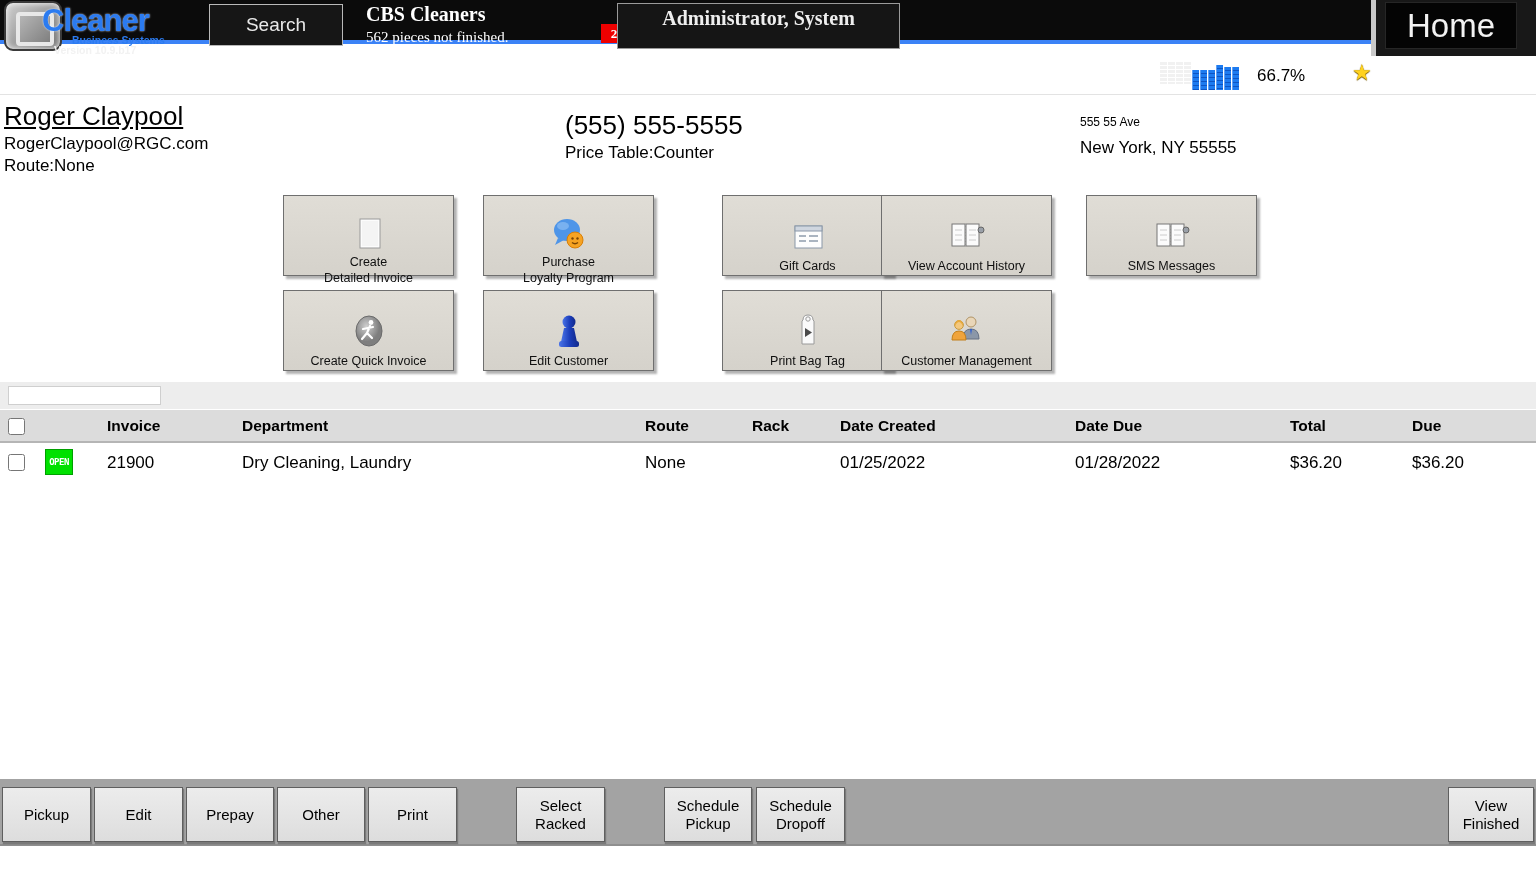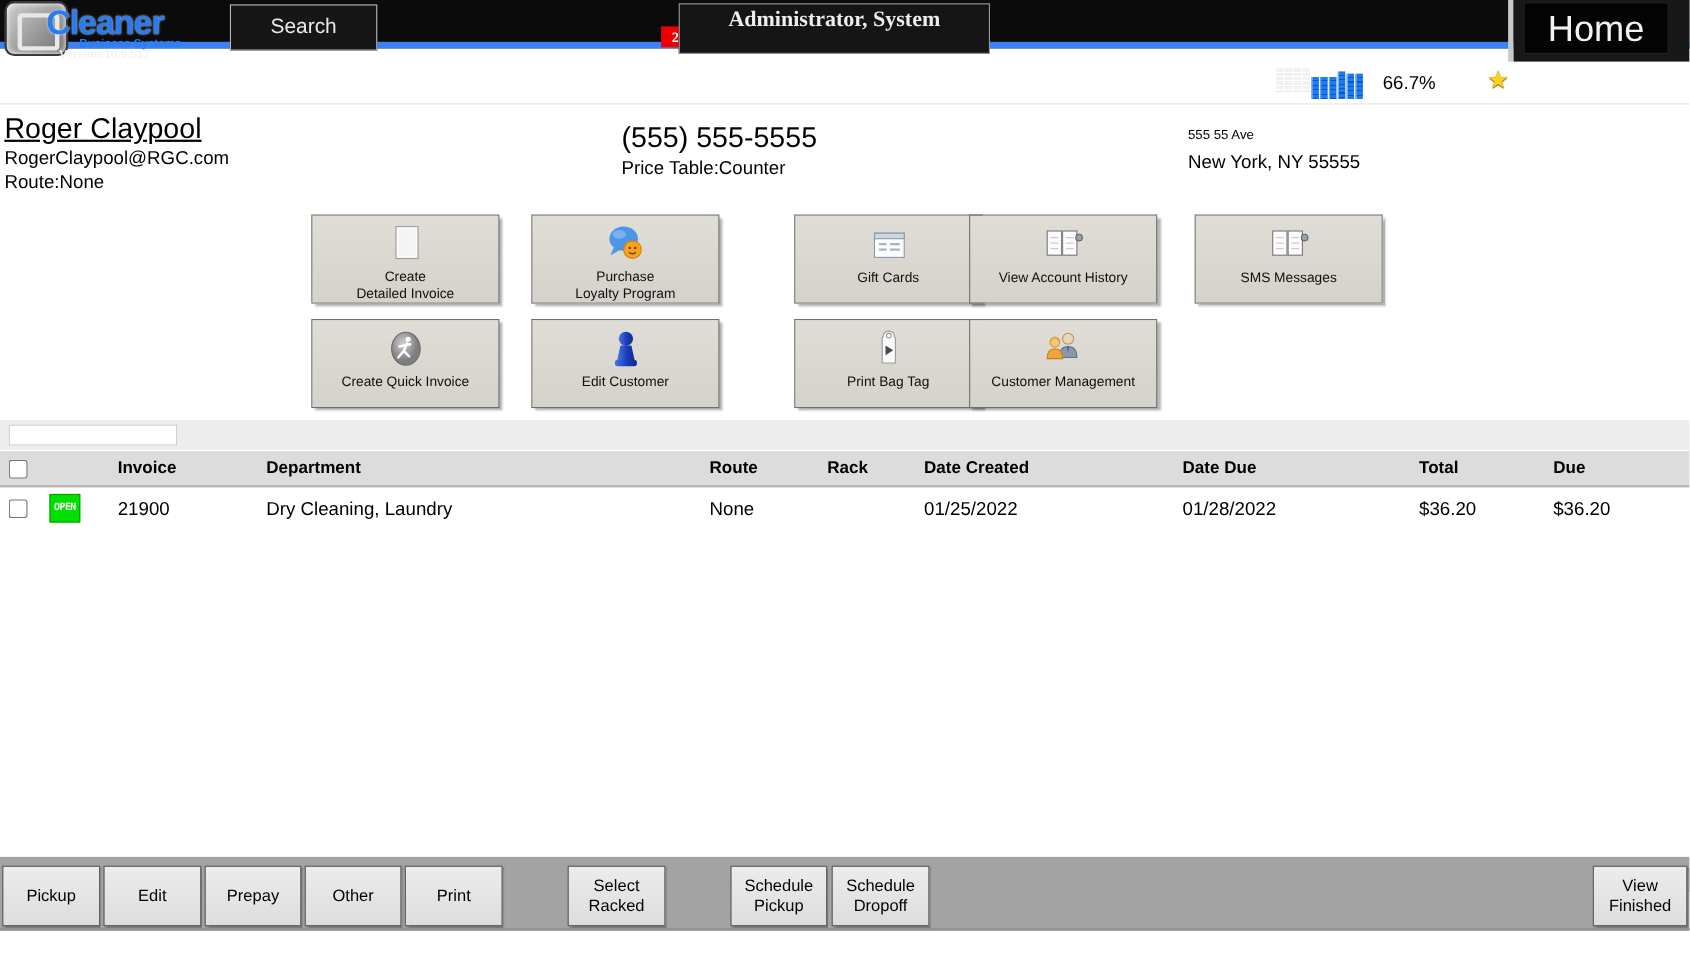--- a/index.html
+++ b/index.html
@@ -1,20 +1,20 @@
 <!DOCTYPE html>
 <html><head>
 <meta charset="utf-8">
 <style>
   * { margin:0; padding:0; box-sizing:border-box; }
   html,body { width:1536px; height:879px; background:#fff; font-family:"Liberation Sans","DejaVu Sans",sans-serif; overflow:hidden; }
   .stage { position:relative; width:1536px; height:879px; background:#fff; }
 
   
-  .topbar { position:absolute; left:0; top:0; width:1536px; height:44px; background:#0b0b0b; border-bottom:6px solid #3b82f6; }
+  .topbar { position:absolute; left:0; top:0; width:1536px; height:44px; background:#0b0b0b; border-bottom:4px solid #3b82f6; }
   .logo { position:absolute; left:2px; top:0; width:205px; height:56px; }
   .logo-glyph { position:absolute; left:2px; top:1px; width:58px; height:50px; background:linear-gradient(135deg,#cfcfcf,#6f6f6f); border-radius:9px; border:2px solid #3a3a3a; box-shadow:inset 0 0 6px #fff; }
   .logo-glyph:before { content:""; position:absolute; left:10px; top:9px; width:30px; height:26px; border:4px solid #e8e8e8; border-radius:4px; }
   .logo-title { position:absolute; left:40px; top:3px; font-size:31px; font-weight:bold; color:#2b7bf0; letter-spacing:-1px; text-shadow:0 0 2px #dfeaff; }
   .logo-sub { position:absolute; left:70px; top:34px; font-size:10.5px; font-weight:bold; color:#2b7bf0; }
   .logo-ver { position:absolute; left:52px; top:44px; font-size:10.5px; font-weight:bold; color:#f2f2f2; }
   .search-btn { position:absolute; left:209px; top:4px; width:134px; height:42px; background:#161616; border:1px solid #b9b9b9; color:#e9e9e9; font-size:19px; display:flex; align-items:center; justify-content:center; cursor:pointer; }
   .store-info { position:absolute; left:366px; top:3px; font-family:"Liberation Serif","DejaVu Serif",serif; color:#fff; }
   .store-name { font-size:20px; font-weight:bold; }
   .store-status { font-size:15px; margin-top:3px; }
@@ -37,21 +37,21 @@
   
   .cust-name { position:absolute; left:4px; top:101px; font-size:26px; color:#000; text-decoration:underline; }
   .cust-email { position:absolute; left:4px; top:134px; font-size:17px; }
   .cust-route { position:absolute; left:4px; top:156px; font-size:17px; }
   .cust-phone { position:absolute; left:565px; top:110px; font-size:26px; }
   .cust-pricetable { position:absolute; left:565px; top:143px; font-size:17px; }
   .cust-addr1 { position:absolute; left:1080px; top:115px; font-size:12px; }
   .cust-addr2 { position:absolute; left:1080px; top:138px; font-size:17px; }
 
   
-  .abtn { position:absolute; width:171px; height:81px; background:linear-gradient(180deg,#e0ddd6,#d5d2cb); border:1px solid #6f6f6f; box-shadow:3px 3px 2px rgba(0,0,0,0.30); cursor:pointer; display:flex; flex-direction:column; align-items:center; justify-content:flex-start; padding-top:6px; }
+  .abtn { position:absolute; width:171px; height:81px; background:linear-gradient(180deg,#e0ddd6,#d5d2cb); border:1px solid #6f6f6f; box-shadow:3px 3px 2px rgba(0,0,0,0.30); cursor:pointer; display:flex; flex-direction:column; align-items:center; justify-content:flex-start; padding-top:20px; }
   .abtn .ic { height:42px; display:flex; align-items:center; justify-content:center; }
   .abtn .lbl { font-size:12.5px; color:#101010; text-align:center; line-height:1.3; white-space:pre-line; }
   .r1 { top:195px; } .r2 { top:290px; }
   .c1 { left:283px; } .c2 { left:483px; } .c3 { left:682px;margin-left:40px; } .c4 { left:881px; } .c5 { left:1086px; }
 
   
   .filterstrip { position:absolute; left:0; top:382px; width:1536px; height:27px; background:#ededed; }
   .filter-input { position:absolute; left:8px; top:4px; width:153px; height:19px; border:1px solid #cfcfcf; background:#fff; font-size:13px; padding:0 3px; }
   .thead { position:absolute; left:0; top:409px; width:1536px; height:34px; background:#dcdcdc; border-top:1px solid #fff; border-bottom:2px solid #b5b5b5; font-weight:bold; font-size:15.5px; color:#000; }
   .thead .hc { position:absolute; top:7px; cursor:pointer; }
@@ -78,20 +78,24 @@
 <div class="stage">
 
   <div class="topbar">
     <div class="logo">
       <div class="logo-glyph"></div>
       <div class="logo-title">Cleaner</div>
       <div class="logo-sub">Business Systems</div>
       <div class="logo-ver">Version 10.9.b17</div>
     </div>
     <div class="search-btn">Search</div>
+    <div class="store-info">
+      <div class="store-name">CBS Cleaners</div>
+      <div class="store-status">562 pieces not finished.</div>
+    </div>
     <div class="notif-badge">2</div>
     <div class="admin-box">Administrator, System</div>
     <div class="topbar-divider"></div>
     <div class="home-section">
       <div class="home-btn">Home</div>
     </div>
   </div>
 
   <div class="statusstrip">
     <div class="meter">

